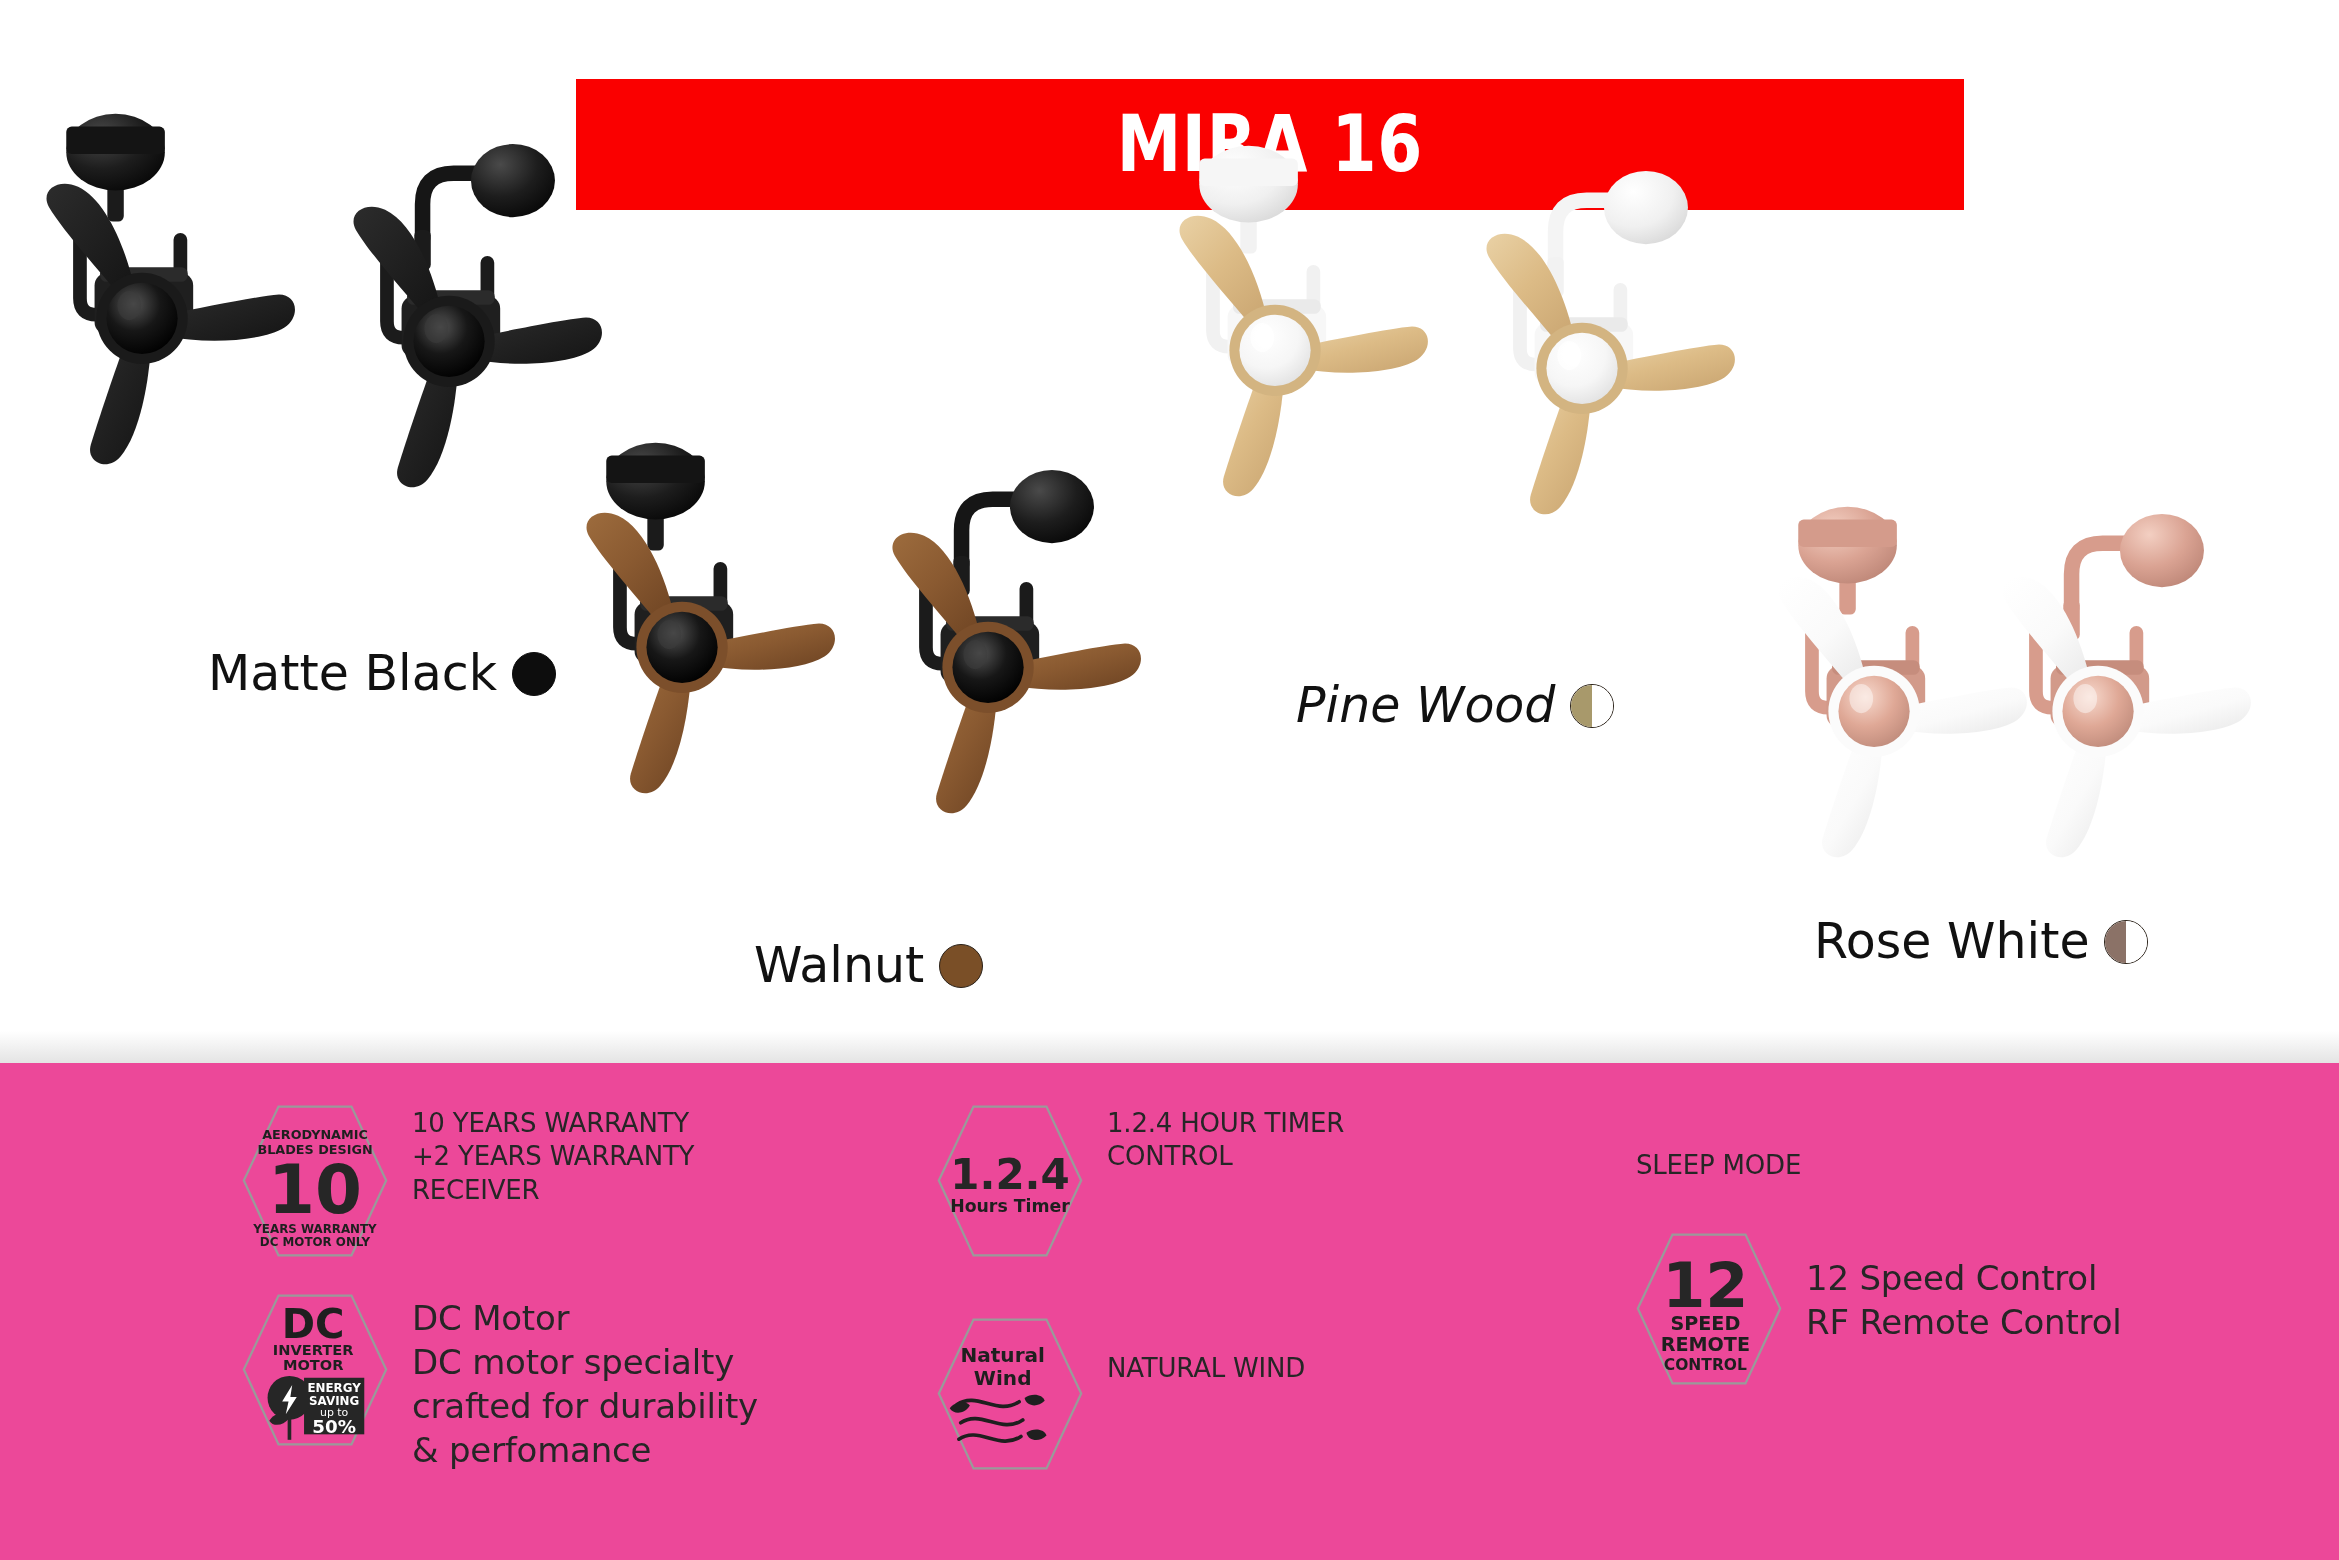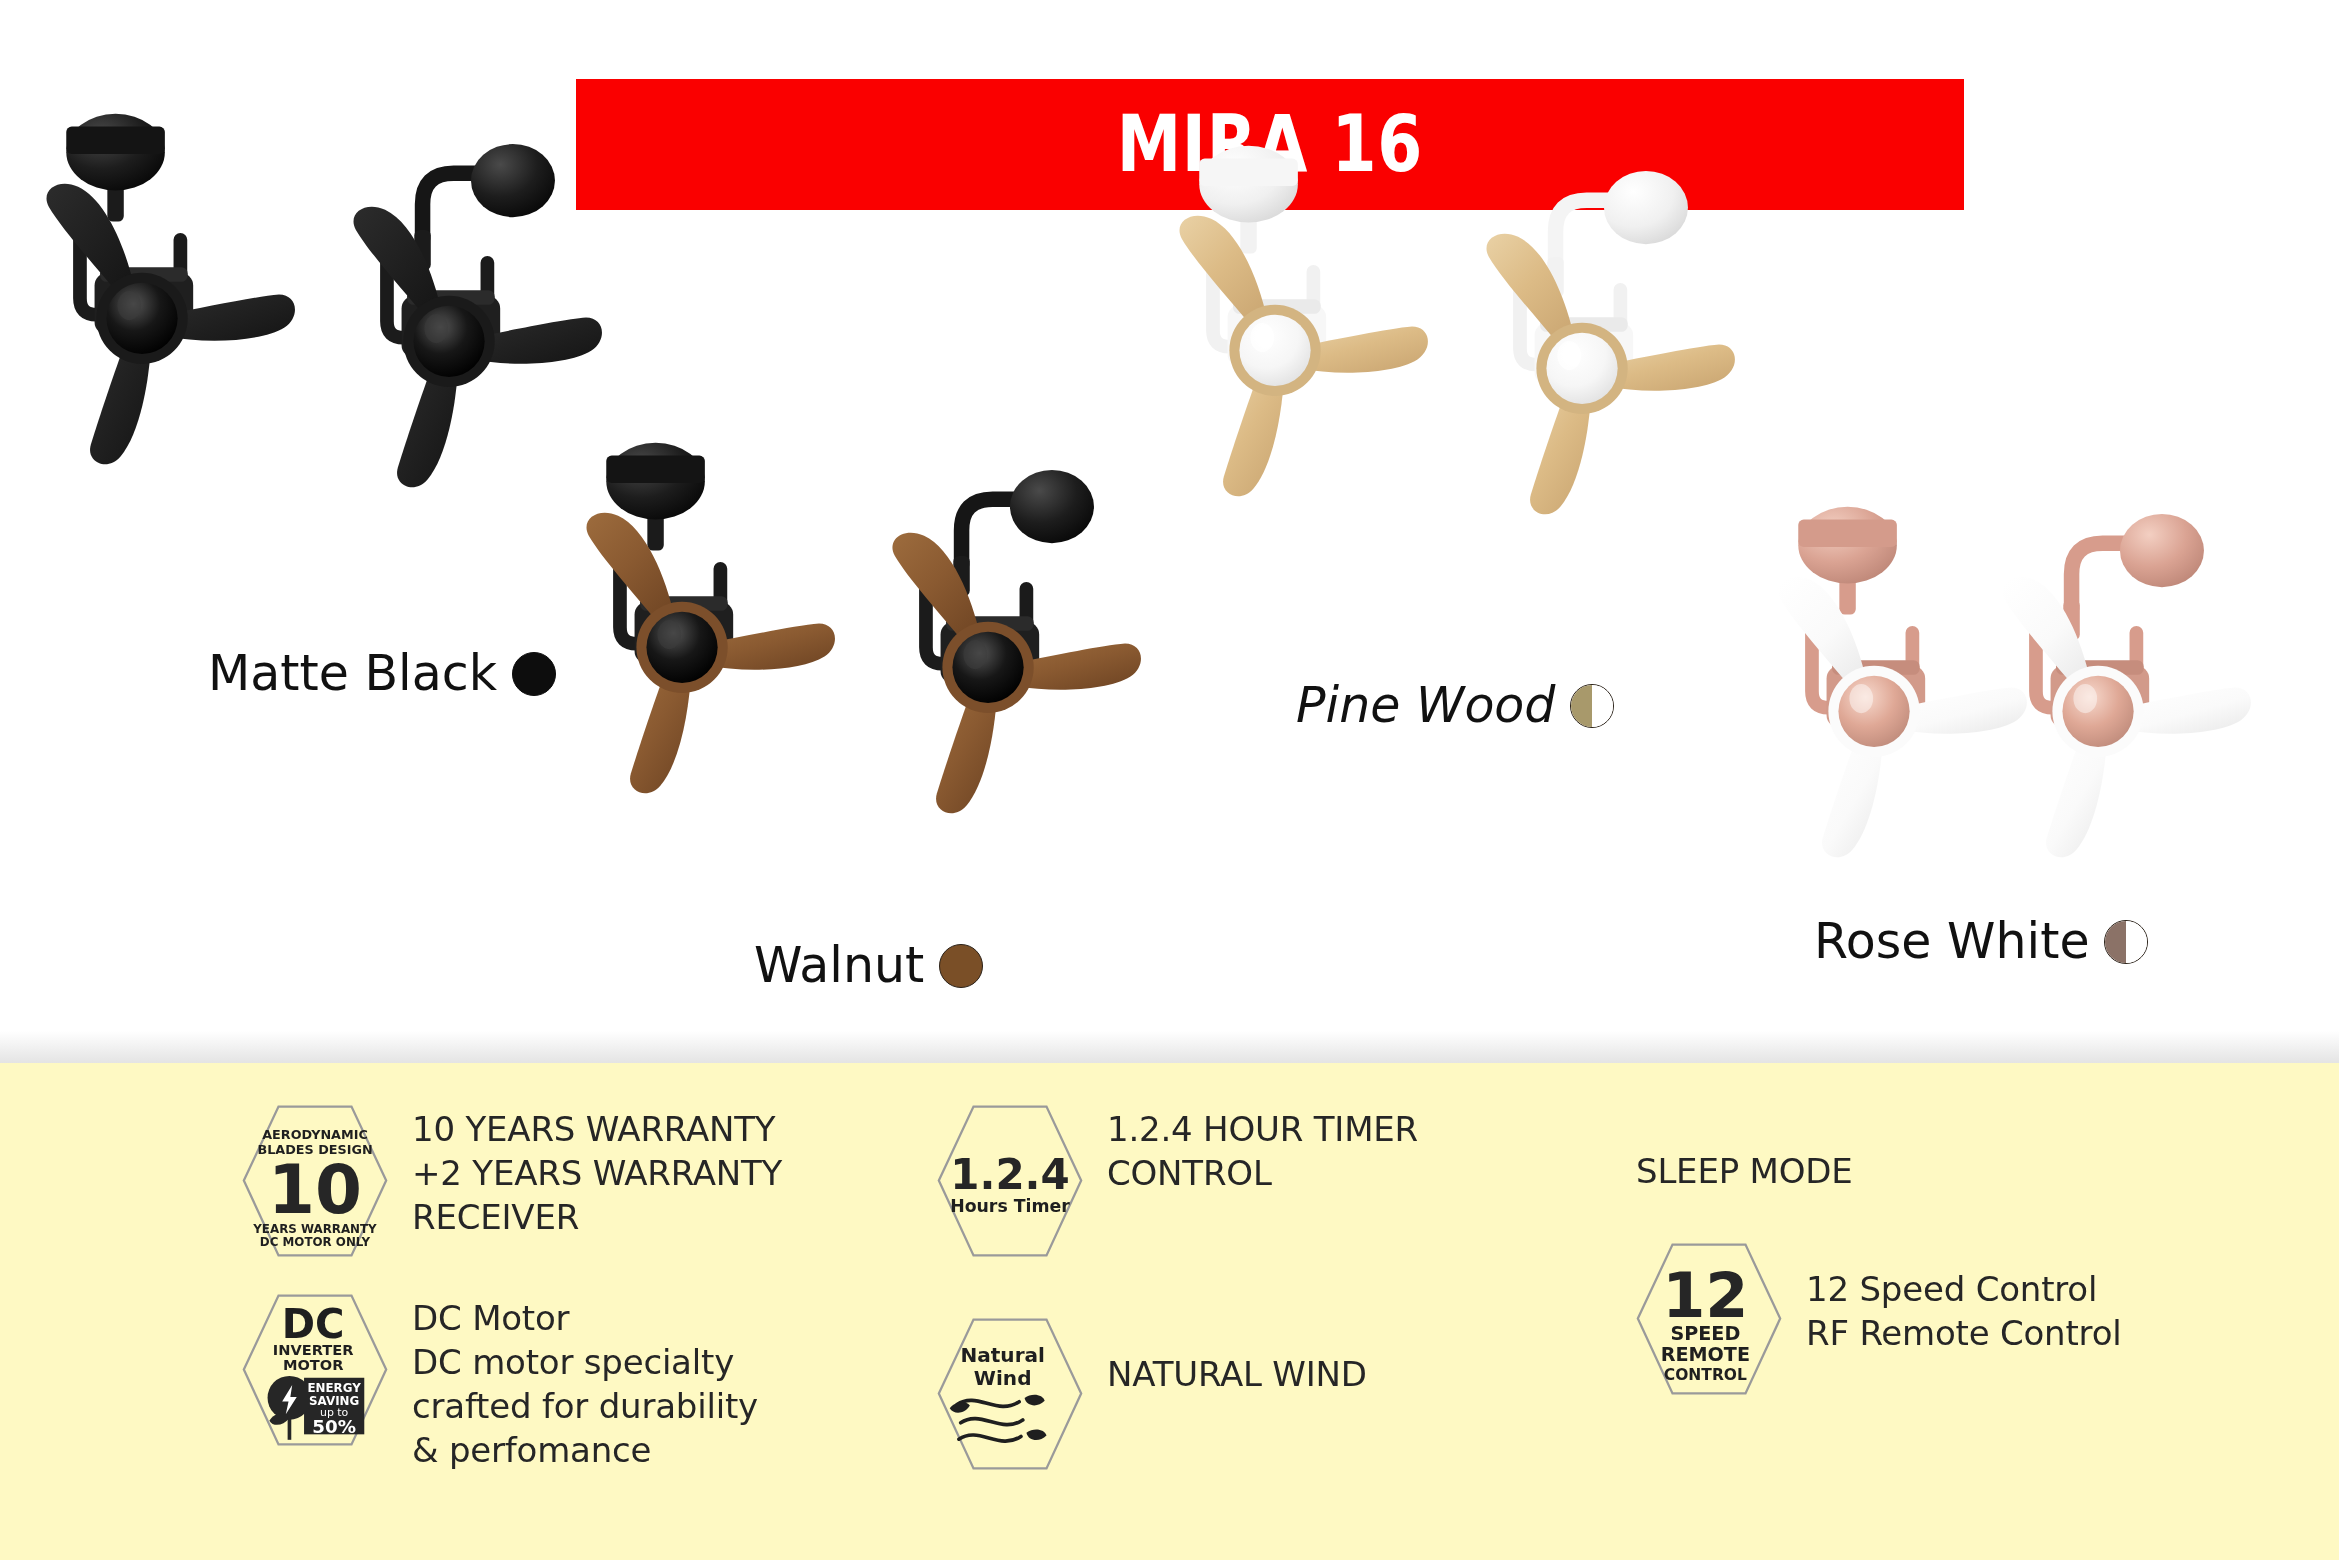--- a/index.html
+++ b/index.html
@@ -58,21 +58,21 @@
   }
   .feat-col{position:absolute;top:0;}
   .feat-row{display:flex;align-items:flex-start;gap:24px;}
   .hexbox{flex:0 0 auto;position:relative;}
   .hexbox svg{display:block;}
   .feat-text{
     font-family:"DejaVu Sans", sans-serif;
     color:#262626;font-size:34px;line-height:1.30;
     padding-top:5.5px;letter-spacing:-0.2px;
   }
-  .feat-text.upper{font-size:34px;}
+  .feat-text.upper{font-size:26px;}
 </style>
 </head>
 <body>
 
 <div id="stage">
 
   <div class="banner" style="--banner-bg: #fa0000;">
     <div class="banner-title" style="color: rgb(255, 255, 255);">MIRA 16</div>
   </div>
 
@@ -378,21 +378,21 @@
       <span class="txt">Rose White</span>
       <span class="swatch">
         <span class="half-l" style="background:#8b7267;"></span>
         <span class="half-r" style="background:#ffffff;"></span>
       </span>
     </div>
 
   </div>
 
   <div class="fade"></div>
-  <div class="features" style="background: #fef9c3;">
+  <div class="features" style="background: #ec4899;">
 
     <div class="feat-col" style="left:242px;top:38px;">
 
       <div class="feat-row">
         <div class="hexbox">
           <svg width="146" height="160" viewBox="0 0 160 175">
             <polygon points="40,6 120,6 158,87 120,169 40,169 2,87" fill="none" stroke="#9a9a9a" stroke-width="2.5"></polygon>
             <text x="80" y="42" text-anchor="middle" font-family="DejaVu Sans, sans-serif" font-size="14" font-weight="bold" fill="#1f1f1f">AERODYNAMIC</text>
             <text x="80" y="58" text-anchor="middle" font-family="DejaVu Sans, sans-serif" font-size="14" font-weight="bold" fill="#1f1f1f">BLADES DESIGN</text>
             <text x="80" y="123" text-anchor="middle" font-family="DejaVu Sans, sans-serif" font-size="74" font-weight="bold" fill="#262626">10</text>

